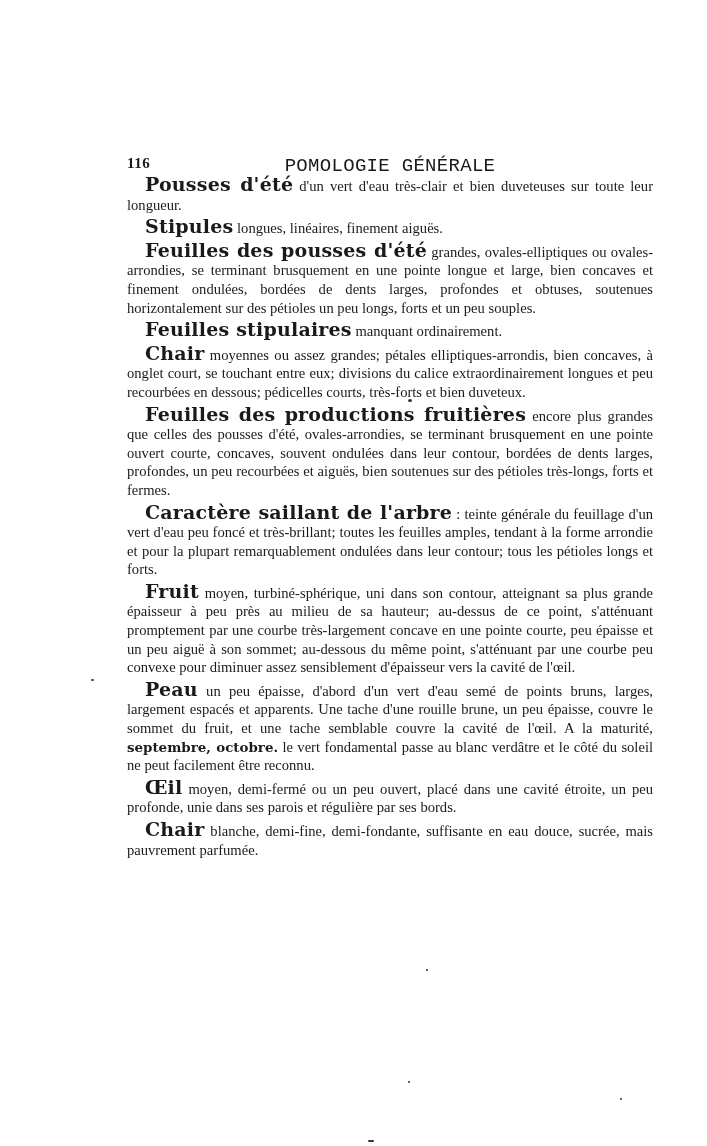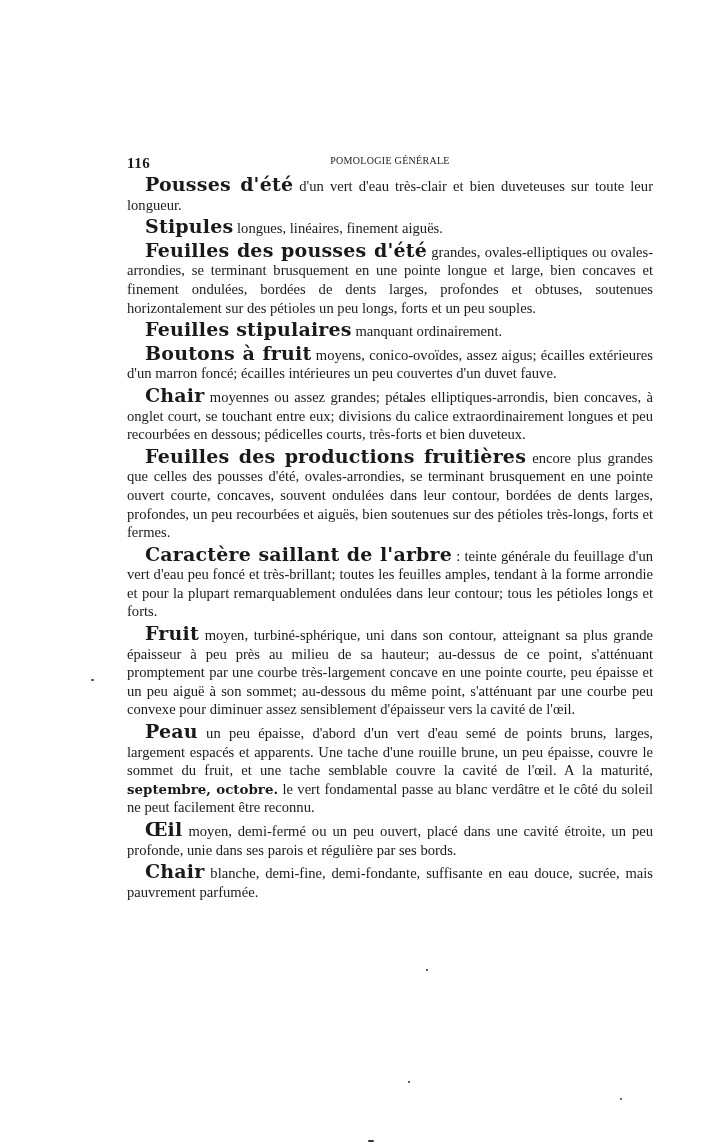--- a/index.html
+++ b/index.html
@@ -33,22 +33,22 @@
       font-weight: bold;
       font-size: 15px;
       letter-spacing: 0.5px;
     }
     .running-title {
       position: absolute;
       left: 0;
       right: 0;
       top: 0;
       text-align: center;
-      font-family: Liberation Serif, serif;
-      font-size: 10px;
+      font-family: Liberation Mono, monospace;
+      font-size: 19px;
       letter-spacing: 0.3px;
     }
     .para {
       margin: 0 0 3px 0;
       text-align: justify;
       text-indent: 18px;
       font-family: "Liberation Serif", serif;
       font-size: 14.6px;
       line-height: 18.6px;
       hyphens: none;
@@ -80,21 +80,20 @@
   </div>
 
   <p class="para"><span class="term">Pousses d'été</span><span> d'un vert d'eau très-clair et bien duveteuses sur toute leur longueur.</span></p>
 
   <p class="para"><span class="term">Stipules</span><span> longues, linéaires, finement aiguës.</span></p>
 
   <p class="para"><span class="term">Feuilles des pousses d'été</span><span> grandes, ovales-elliptiques ou ovales-arrondies, se terminant brusquement en une pointe longue et large, bien concaves et finement ondulées, bordées de dents larges, profondes et obtuses, soutenues horizontalement sur des pétioles un peu longs, forts et un peu souples.</span></p>
 
   <p class="para"><span class="term">Feuilles stipulaires</span><span> manquant ordinairement.</span></p>
 
-  <p class="para"><span class="term">Boutons à fruit</span><span> moyens, conico-ovoïdes, assez aigus; écailles extérieures d'un marron foncé; écailles intérieures un peu couvertes d'un duvet fauve.</span></p>
 
   <p class="para"><span class="term">Chair</span><span> moyennes ou assez grandes; pétales elliptiques-arrondis, bien concaves, à onglet court, se touchant entre eux; divisions du calice extraordinairement longues et peu recourbées en dessous; pédicelles courts, très-forts et bien duveteux.</span></p>
 
   <p class="para"><span class="term">Feuilles des productions fruitières</span><span> encore plus grandes que celles des pousses d'été, ovales-arrondies, se terminant brusquement en une pointe ouvert courte, concaves, souvent ondulées dans leur contour, bordées de dents larges, profondes, un peu recourbées et aiguës, bien soutenues sur des pétioles très-longs, forts et fermes.</span></p>
 
   <p class="para"><span class="term">Caractère saillant de l'arbre</span><span> : teinte générale du feuillage d'un vert d'eau peu foncé et très-brillant; toutes les feuilles amples, tendant à la forme arrondie et pour la plupart remarquablement ondulées dans leur contour; tous les pétioles longs et forts.</span></p>
 
   <p class="para"><span class="term">Fruit</span><span> moyen, turbiné-sphérique, uni dans son contour, atteignant sa plus grande épaisseur à peu près au milieu de sa hauteur; au-dessus de ce point, s'atténuant promptement par une courbe très-largement concave en une pointe courte, peu épaisse et un peu aiguë à son sommet; au-dessous du même point, s'atténuant par une courbe peu convexe pour diminuer assez sensiblement d'épaisseur vers la cavité de l'œil.</span></p>
 
   <p class="para"><span class="term">Peau</span><span> un peu épaisse, d'abord d'un vert d'eau semé de points bruns, larges, largement espacés et apparents. Une tache d'une rouille brune, un peu épaisse, couvre le sommet du fruit, et une tache semblable couvre la cavité de l'œil. A la maturité, </span><span class="bold-inline">septembre, octobre.</span><span> le vert fondamental passe au blanc verdâtre et le côté du soleil ne peut facilement être reconnu.</span></p>

